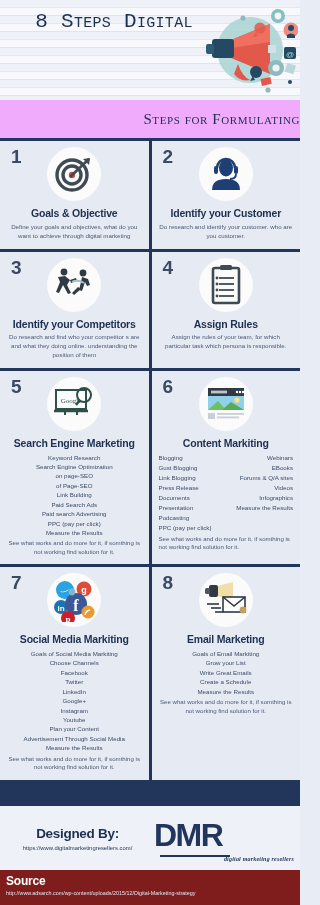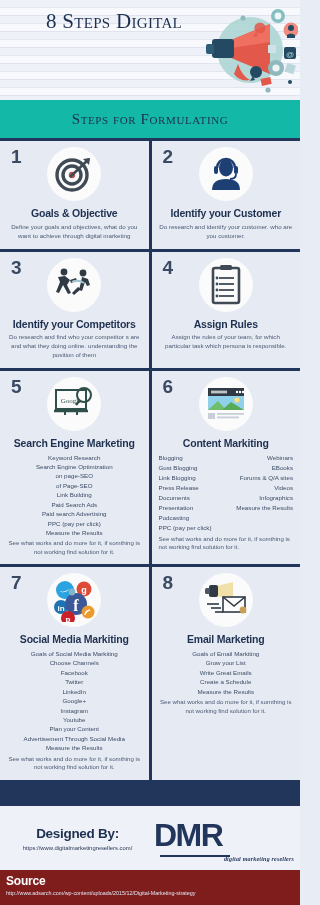--- a/index.html
+++ b/index.html
@@ -19,35 +19,35 @@
         to bottom,
         #eef1f7 0px, #eef1f7 7px,
         #e2e7f0 7px, #e2e7f0 8px,
         #f7f9fc 8px, #f7f9fc 15px,
         #dfe4ee 15px, #dfe4ee 16px
       );
     overflow:hidden;
   }
   .header-title{
     position:absolute;left:14px;top:10px;width:200px;
-    font-family:Liberation Serif, serif;
+    font-family:Liberation Mono, monospace;
     font-size:21px;line-height:1.12;
     font-variant:small-caps;
     letter-spacing:.3px;
     color:#1e3050;
     text-align:center;
   }
   .header-title .l2{display:block;}
 
   .megaphone{position:absolute;right:2px;top:2px;width:100px;height:96px;}
 
   
   .subtitle-bar{
-    flex:0 0 38px;height:38px;background:#14b8a6;
-    display:flex;align-items:center;justify-content:center;
+    flex:0 0 38px;height:38px;background:#f0abfc;
+    display:flex;align-items:center;justify-content:flex-end;
     border-bottom:3px solid #22365c;
   }
   .subtitle-bar .txt{
     font-family:"Liberation Serif", serif;
     font-variant:small-caps;
     font-size:15px;letter-spacing:.6px;color:#1e3050;
   }
 
   
   .grid{

